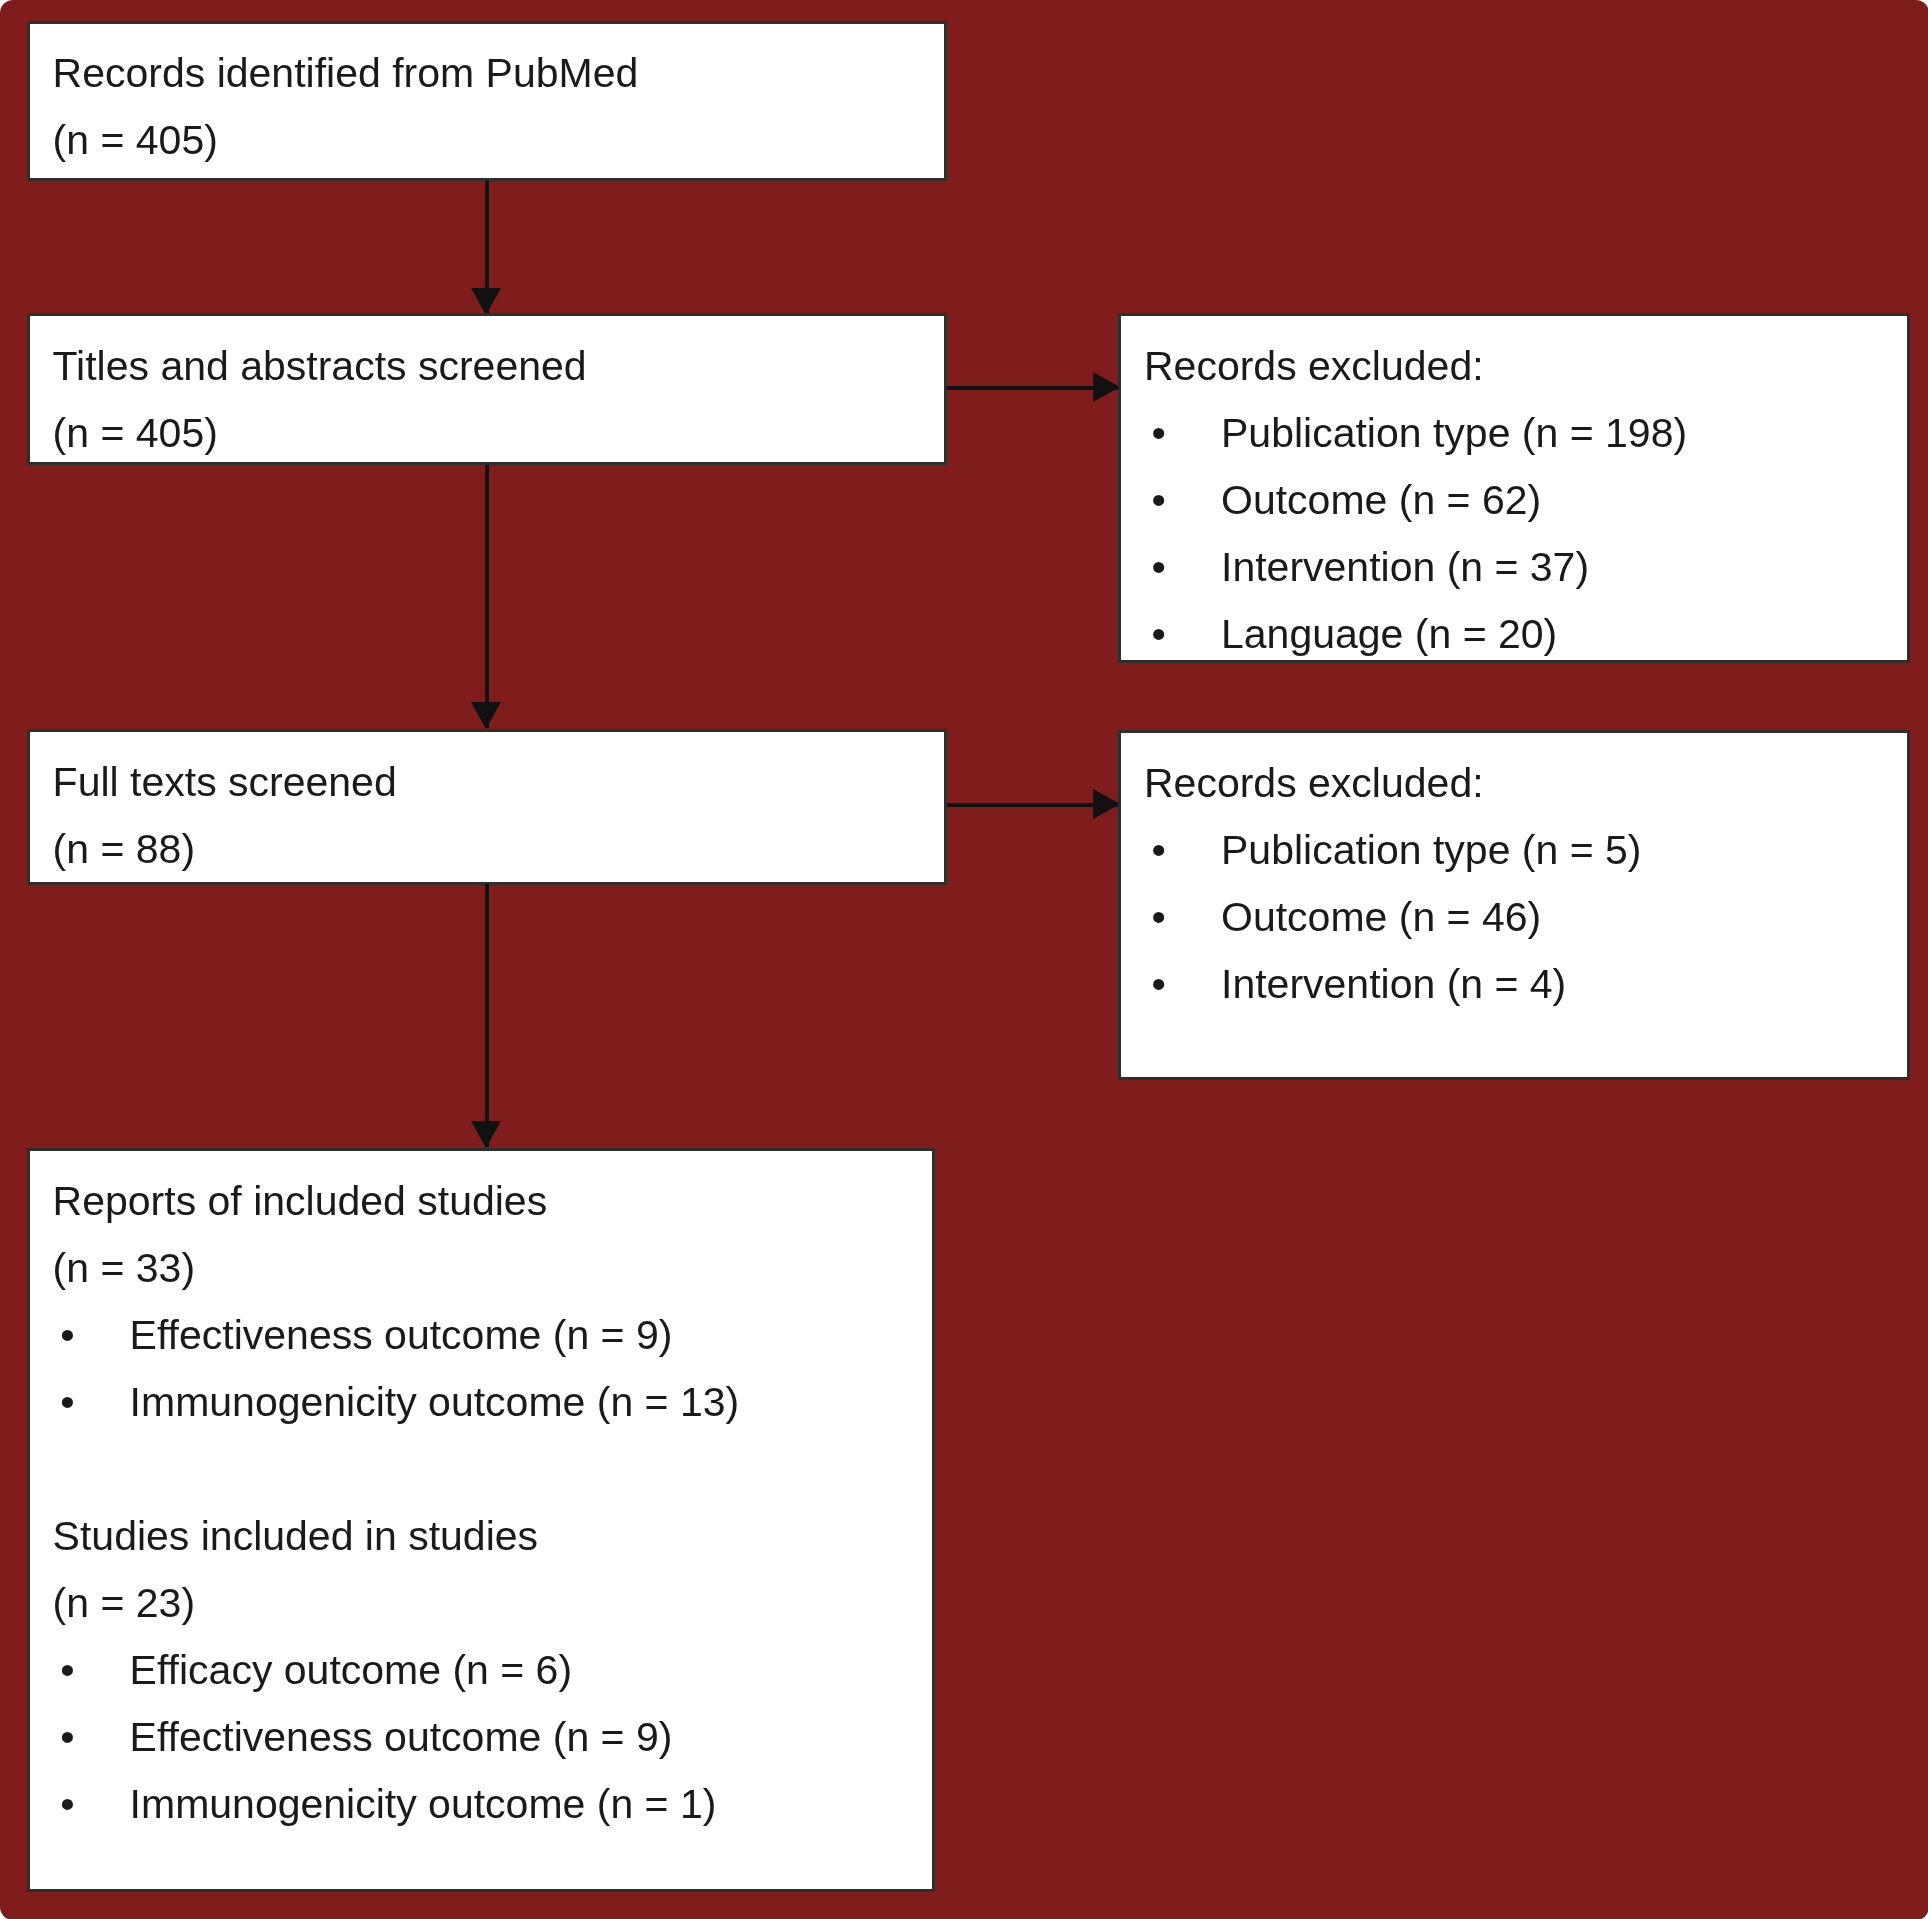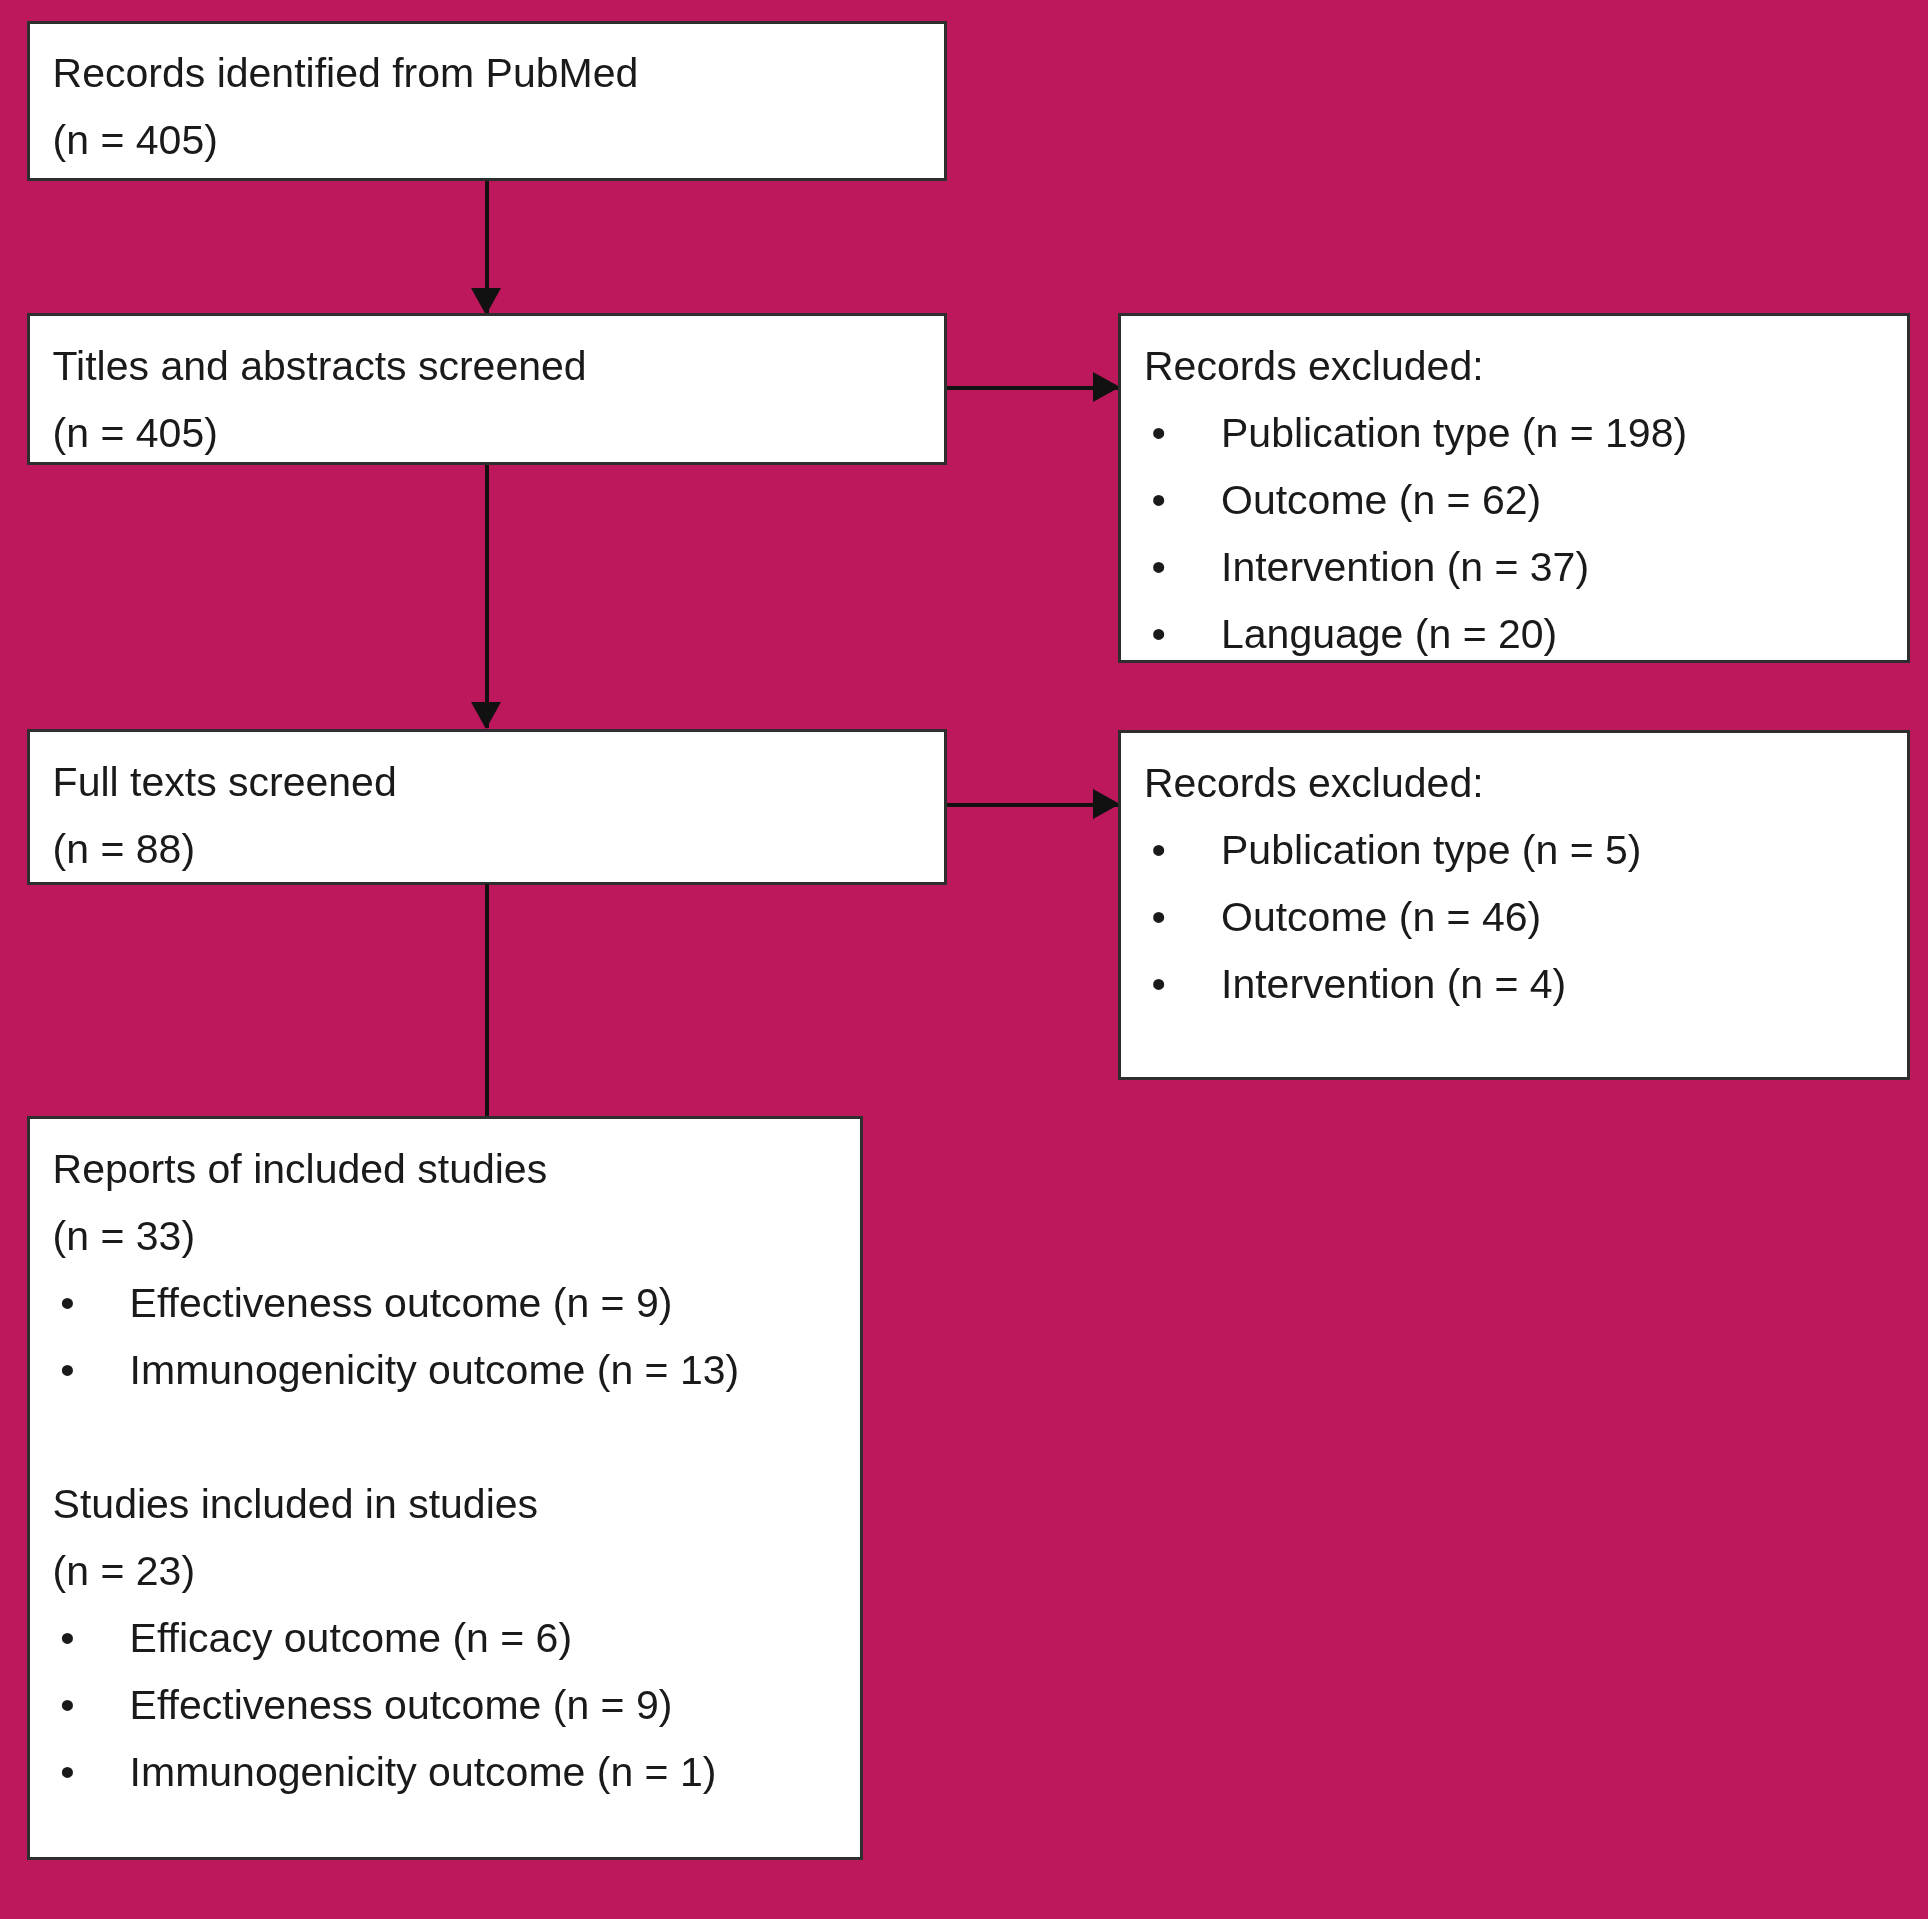--- a/index.html
+++ b/index.html
@@ -5,23 +5,24 @@
   html, body {
     margin: 0;
     padding: 0;
     background: #ffffff;
     font-family: "Liberation Sans", sans-serif;
   }
   #canvas {
     position: relative;
     width: 1929px;
     height: 1920px;
-    background: #be185d;
+    background: #7f1d1d;
     color: #1a1a1a;
     overflow: hidden;
+    border-radius: 13px;
   }
   .box {
     position: absolute;
     box-sizing: border-box;
     border: 3px solid #2e2e2e;
     background: #ffffff;
     padding: 16.7px 23px;
     font-size: 41px;
     line-height: 67px;
     color: #1a1a1a;
@@ -79,21 +80,21 @@
     width: 0; height: 0;
     border-top: 15px solid transparent;
     border-bottom: 15px solid transparent;
     border-left: 27px solid #111111;
   }
 
   
   #box-identified { left: 26.6px;   top: 20.5px;   width: 920px; height: 160px; }
   #box-screened   { left: 26.6px;   top: 313px;  width: 920px; height: 152px; }
   #box-fulltext   { left: 26.6px;   top: 729px;  width: 920px; height: 156px; }
-  #box-included   { left: 26.6px;   top: 1116px; width: 836px; height: 744px; }
+  #box-included   { left: 26.6px;   top: 1148px; width: 908px; height: 744px; }
   #box-excluded1  { left: 1118px; top: 313px;  width: 792px; height: 350px; }
   #box-excluded2  { left: 1118px; top: 730px;  width: 792px; height: 350px; }
 
   
   #arrow-v1 { left: 485px; top: 181px;  height: 133px; width: 3.8px; }
   #arrow-v2 { left: 485px; top: 465px;  height: 263px; width: 3.8px; }
   #arrow-v3 { left: 485px; top: 884px; height: 263px; width: 3.8px; }
   #arrow-h1 { left: 947px; top: 386px;  width: 172px; height: 3.8px; }
   #arrow-h2 { left: 947px; top: 803px; width: 172px; height: 3.8px; }
 </style>

